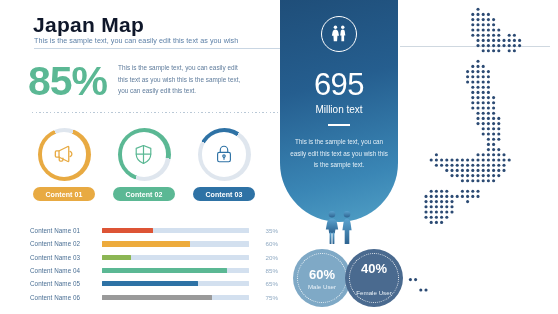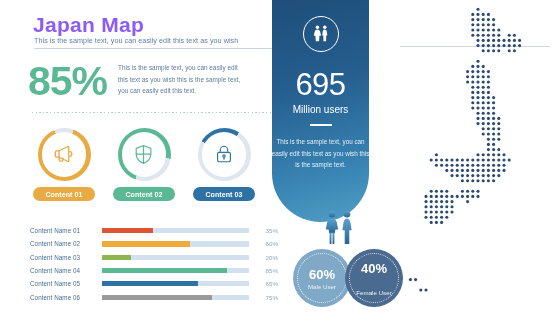--- a/index.html
+++ b/index.html
@@ -13,21 +13,21 @@
     position: relative;
     width: 558px; height: 314px;
     background: #ffffff;
     overflow: hidden;
   }
 
   
   #title {
     position: absolute; left: 33px; top: 13px;
     font-size: 21px; font-weight: bold;
-    color: #8b5cf6; letter-spacing: 0.3px;
+    color: #0f172a; letter-spacing: 0.3px;
   }
   #subtitle {
     position: absolute; left: 34px; top: 36px;
     font-size: 7.2px; color: #5b7fa6; letter-spacing: 0.05px;
   }
   #header-rule {
     position: absolute; left: 34px; top: 48px;
     width: 246px; height: 1px; background: #c9d6e3;
   }
   #header-rule-right {
@@ -80,22 +80,22 @@
   }
   .bar-track {
     position: relative; flex: 1; height: 5.2px;
     background: #d3e0ef; border-radius: 0.5px; margin-right: 7px;
   }
   .bar-fill { position: absolute; left: 0; top: 0; height: 100%; border-radius: 0.5px; }
   .bar-val { width: 22px; font-size: 6.2px; color: #8fa9c2; text-align: right; }
 
   
   #panel {
-    position: absolute; left: 272px; top: 0;
-    width: 97px; height: 222px;
+    position: absolute; left: 280px; top: 0;
+    width: 118px; height: 222px;
     background: linear-gradient(165deg,#1f4e79 0%,#255e8f 38%,#3a86b5 78%,#51a0c6 100%);
     border-bottom-left-radius: 59px; border-bottom-right-radius: 59px;
   }
   #panel-circle {
     position: absolute; left: 50%; top: 16px; transform: translateX(-50%);
     width: 36px; height: 36px; border: 1.3px solid #ffffff; border-radius: 50%;
     display: flex; align-items: center; justify-content: center;
   }
   #panel-number {
     position: absolute; left: 0; top: 67px; width: 100%;
@@ -245,21 +245,21 @@
   <div id="panel">
     <div id="panel-circle">
       <svg width="22" height="22" viewBox="0 0 24 24" fill="#ffffff">
         <circle cx="8.1" cy="4.6" r="1.9"></circle>
         <path d="M8.1 7.1c-1.7 0-2.7 1-3.1 2.6l-.8 4.1h1.7l.4 6.2h3.6l.4-6.2h1.7l-.8-4.1c-.4-1.6-1.4-2.6-3.1-2.6z"></path>
         <circle cx="16.1" cy="4.6" r="1.9"></circle>
         <path d="M18.3 9.2c-.2-1.3-1.1-2.1-2.2-2.1s-2 .8-2.2 2.1l-.6 4.4h1.3v6.4h3v-6.4h1.3z"></path>
       </svg>
     </div>
     <div id="panel-number">695</div>
-    <div id="panel-users">Million users</div>
+    <div id="panel-users">Million text</div>
     <div id="panel-divider"></div>
     <div id="panel-text">This is the sample text, you can easily edit this text as you wish this is the sample text.</div>
   </div>
 
   <div id="gender-figs">
     <svg width="36" height="38" viewBox="0 0 36 38">
       <defs>
         <linearGradient id="figGrad" x1="0" y1="0" x2="0" y2="1">
           <stop offset="0%" stop-color="#5ba3cf"></stop>
           <stop offset="100%" stop-color="#2d6390"></stop>

